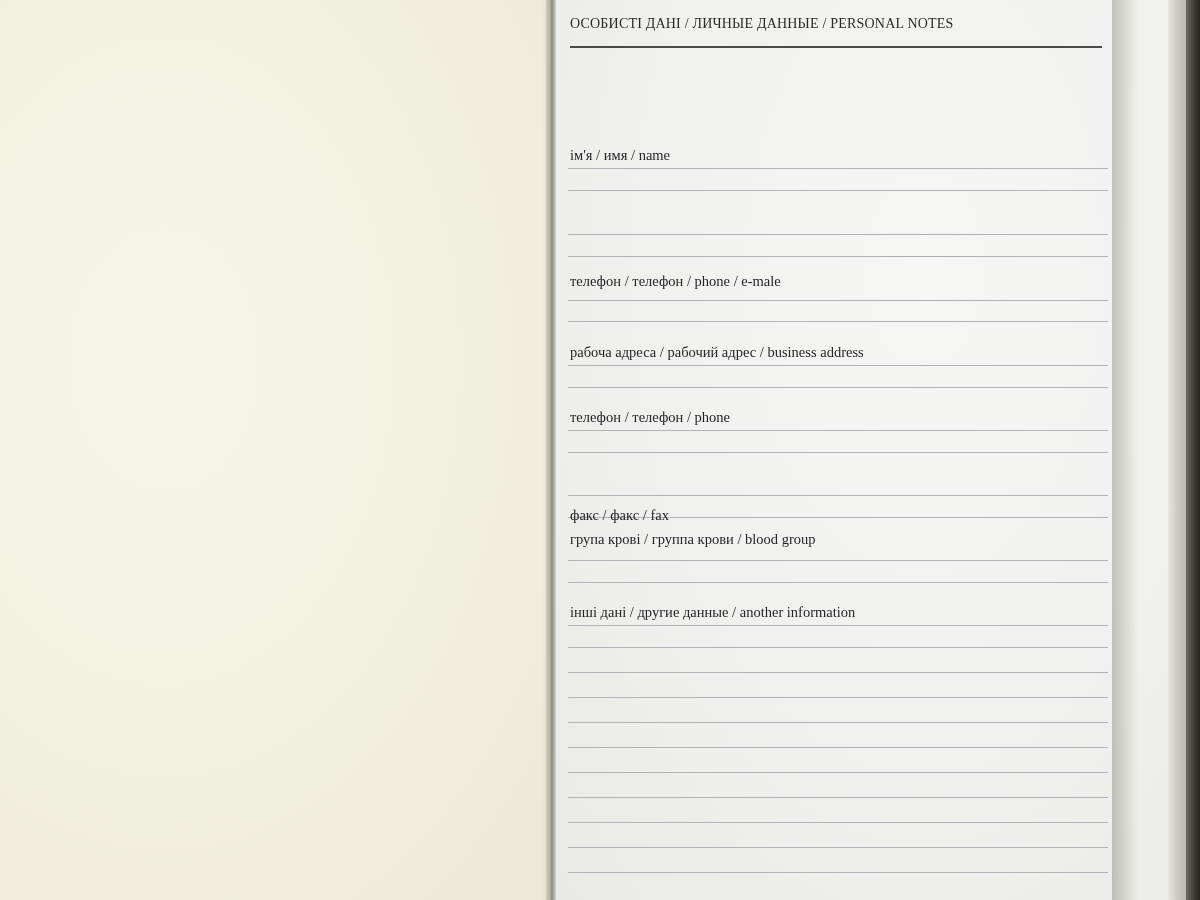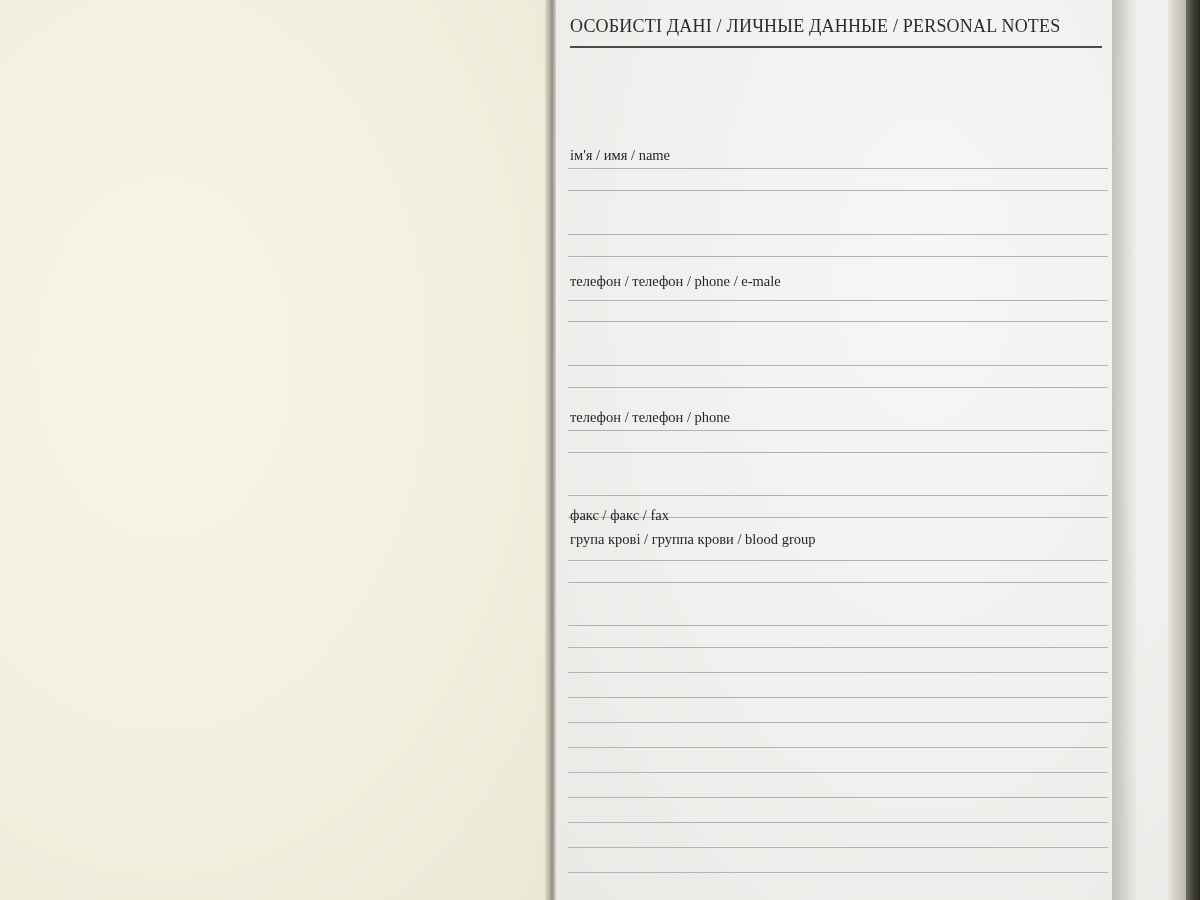--- a/index.html
+++ b/index.html
@@ -75,21 +75,21 @@
     height: 900px;
     background: linear-gradient(to right, rgba(120,118,105,0.40), rgba(120,118,105,0.0));
     pointer-events: none;
   }
 
   .title {
     position: absolute;
     left: 14px;
     top: 16px;
     width: 540px;
-    font-size: 18px;
+    font-size: 14px;
     letter-spacing: 0.2px;
     color: #2a2a28;
     font-family: "Liberation Serif", serif;
     white-space: nowrap;
   }
   .title-rule {
     position: absolute;
     left: 14px;
     top: 46px;
     width: 532px;
@@ -148,27 +148,29 @@
         <div class="line" style="top: 772px;"></div>
         <div class="line" style="top: 797px;"></div>
         <div class="line" style="top: 822px;"></div>
         <div class="line" style="top: 847px;"></div>
         <div class="line" style="top: 872px;"></div>
         <div class="fieldlabel" style="top: 147px;">ім'я / имя / name</div>
         <div class="line" style="top: 168px;"></div>
         <div class="line" style="top: 234px;"></div>
         <div class="fieldlabel" style="top: 273px;">телефон / телефон / phone / e-male</div>
         <div class="line" style="top: 300px;"></div>
+        <div class="fieldlabel" style="top: 344px;">рабоча адреса / рабочий адрес / business address</div>
         <div class="line" style="top: 365px;"></div>
         <div class="fieldlabel" style="top: 409px;">телефон / телефон / phone</div>
         <div class="line" style="top: 430px;"></div>
         <div class="fieldlabel" style="top: 474px; margin-top: 33px;">факс / факс / fax</div>
         <div class="line" style="top: 495px;"></div>
         <div class="fieldlabel" style="top: 531px;">група крові / группа крови / blood group</div>
         <div class="line" style="top: 560px;"></div>
+        <div class="fieldlabel" style="top: 604px;">інші дані / другие данные / another information</div>
         <div class="line" style="top: 625px;"></div>
       </div>
     <div class="shadow-spine"></div>
   </div>
 
   <div class="page-edge"></div>
   <div class="dark-edge"></div>
 </div>
 
 </body></html>

